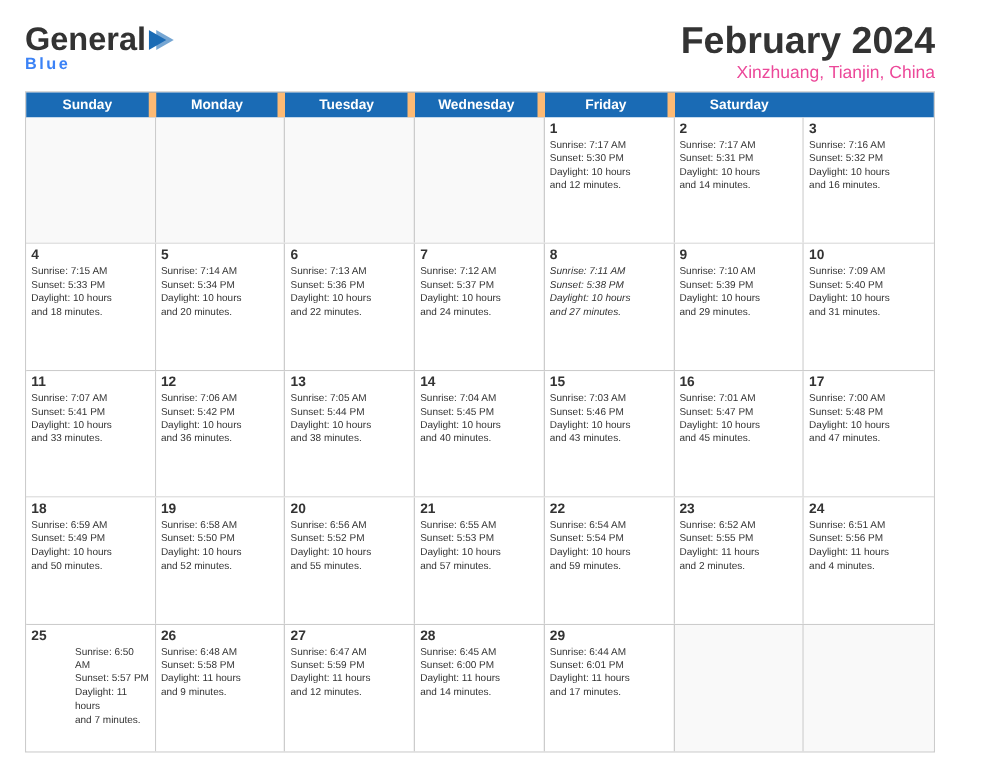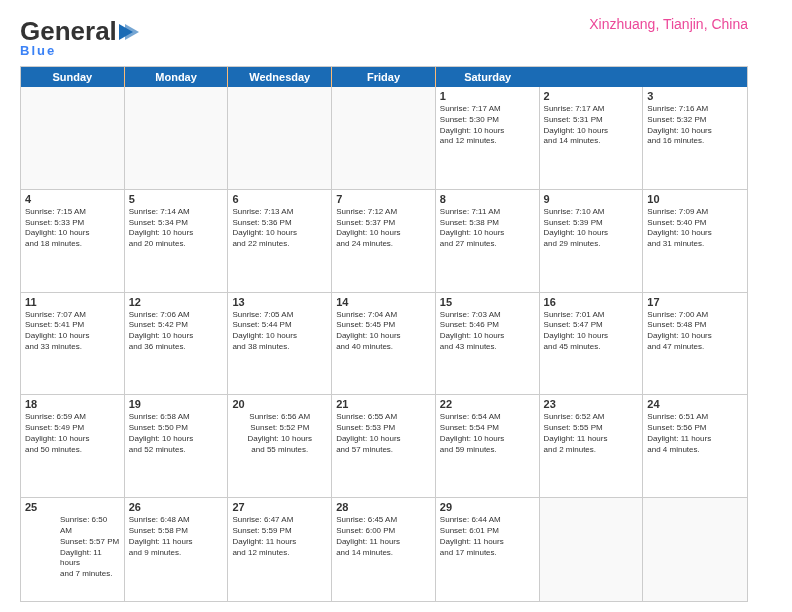--- a/index.html
+++ b/index.html
@@ -51,21 +51,21 @@
       display: grid;
       grid-template-columns: repeat(7, 1fr);
       background: #1a6bb5;
     }
     .cal-header-cell {
       color: #fff;
       font-size: 11px;
       font-weight: bold;
       padding: 4px 4px;
       text-align: center;
-      border-right: 1px solid #fdba74;
+      border-right: 6px solid #fdba74;
     }
     .cal-header-cell:last-child { border-right: none; }
     .cal-body {
       flex: 1;
       display: grid;
       grid-template-rows: repeat(5, 1fr);
     }
     .cal-week {
       display: grid;
       grid-template-columns: repeat(7, 1fr);
@@ -107,28 +107,30 @@
         <span style="font-size:26px;font-weight:bold;color:#333;font-family:Arial;">General</span>
         <svg width="22" height="20" viewBox="0 0 22 20" style="margin-left:2px;">
           <polygon points="0,2 14,10 0,18" fill="#1a6bb5"></polygon>
           <polygon points="6,2 20,10 6,18" fill="#1a6bb5" opacity="0.6"></polygon>
         </svg>
       </div>
       <span style="font-size:13px;font-weight:bold;color:#3b82f6;letter-spacing:2px;margin-top:-4px;">Blue</span>
     </div>
 
     <div class="title-block">
+      <div class="main-title">February 2024</div>
       <div class="subtitle">Xinzhuang, Tianjin, China</div>
     </div>
   </div>
 
   <div class="calendar">
     <div class="cal-header" id="cal-header">
         <div class="cal-header-cell">Sunday</div>
         <div class="cal-header-cell">Monday</div>
+        <div class="cal-header-cell">Tuesday</div>
         <div class="cal-header-cell">Wednesday</div>
         <div class="cal-header-cell">Friday</div>
         <div class="cal-header-cell">Saturday</div>
       </div>
     <div class="cal-body" id="cal-body">
         <div class="cal-week">
           <div class="cal-cell empty"></div>
           <div class="cal-cell empty"></div>
           <div class="cal-cell empty"></div>
           <div class="cal-cell empty"></div>
@@ -178,21 +180,21 @@
           </div>
           <div class="cal-cell">
             <span class="day-num">7</span>
             <div class="cell-info" style="white-space: pre-line;">Sunrise: 7:12 AM
 Sunset: 5:37 PM
 Daylight: 10 hours
 and 24 minutes.</div>
           </div>
           <div class="cal-cell">
             <span class="day-num">8</span>
-            <div class="cell-info" style="white-space: pre-line;">Sunrise: 7:11 AM
+            <div class="cell-info" style="white-space: pre-line; font-style: italic;">Sunrise: 7:11 AM
 Sunset: 5:38 PM
 Daylight: 10 hours
 and 27 minutes.</div>
           </div>
           <div class="cal-cell">
             <span class="day-num">9</span>
             <div class="cell-info" style="white-space: pre-line;">Sunrise: 7:10 AM
 Sunset: 5:39 PM
 Daylight: 10 hours
 and 29 minutes.</div>
@@ -266,21 +268,21 @@
           </div>
           <div class="cal-cell">
             <span class="day-num">19</span>
             <div class="cell-info" style="white-space: pre-line;">Sunrise: 6:58 AM
 Sunset: 5:50 PM
 Daylight: 10 hours
 and 52 minutes.</div>
           </div>
           <div class="cal-cell">
             <span class="day-num">20</span>
-            <div class="cell-info" style="white-space: pre-line; text-align: center;">Sunrise: 6:56 AM
+            <div class="cell-info" style="white-space: pre-line;">Sunrise: 6:56 AM
 Sunset: 5:52 PM
 Daylight: 10 hours
 and 55 minutes.</div>
           </div>
           <div class="cal-cell">
             <span class="day-num">21</span>
             <div class="cell-info" style="white-space: pre-line;">Sunrise: 6:55 AM
 Sunset: 5:53 PM
 Daylight: 10 hours
 and 57 minutes.</div>

